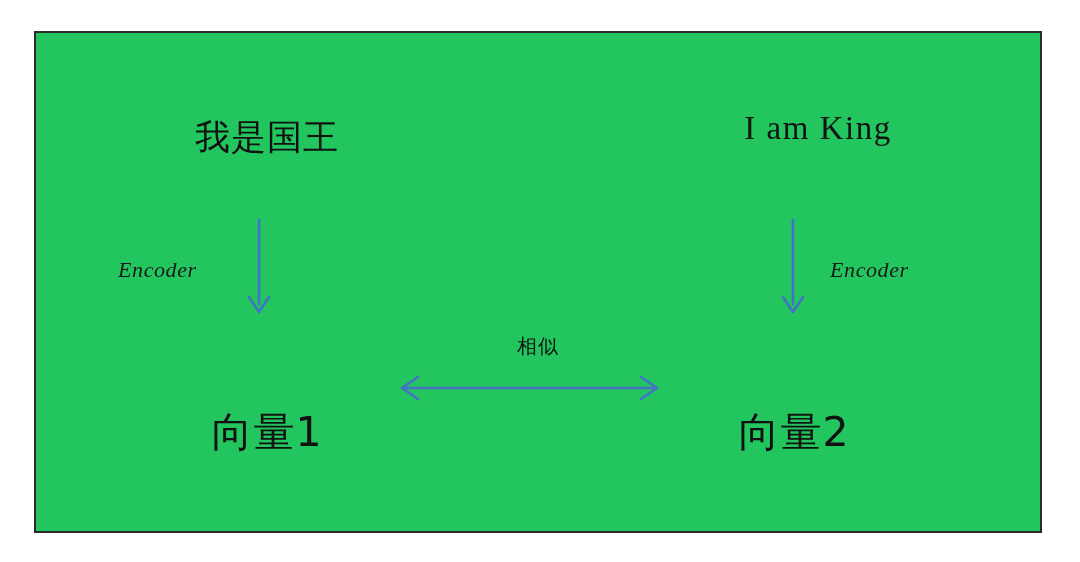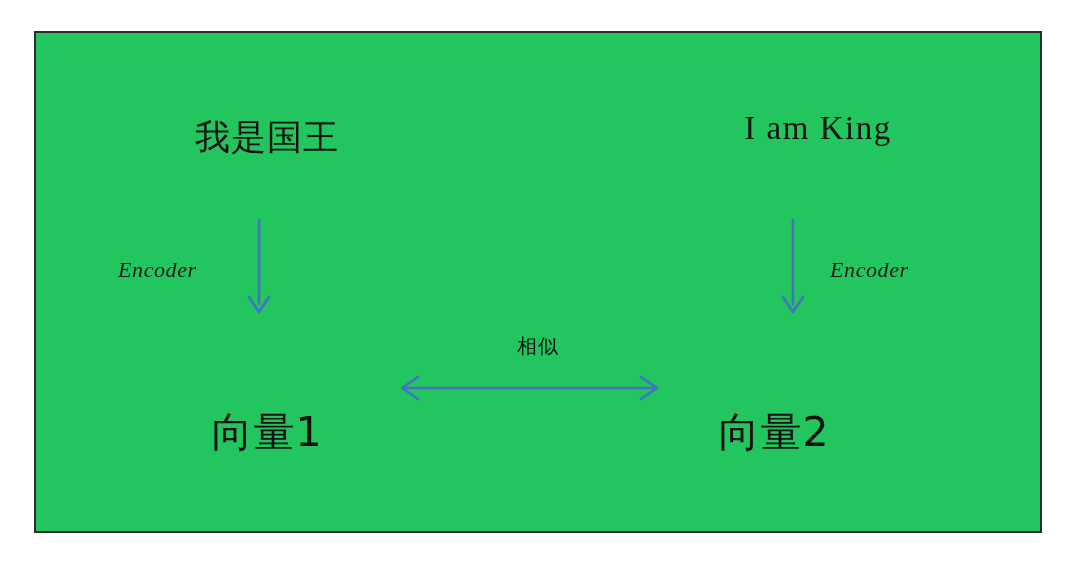--- a/index.html
+++ b/index.html
@@ -99,21 +99,21 @@
   <div class="node center sentence-en" style="left:776px; top:79px;margin-left:6px;">I am King</div>
 
   <div class="node caption" style="left:82px; top:226px;">Encoder</div>
 
   <div class="node caption" style="left:794px; top:226px;">Encoder</div>
 
   <div class="node center sim-label" style="left:502px; top:303px;">相似</div>
 
   <div class="node center vector-label" style="left:231px; top:379px;">向量1</div>
 
-  <div class="node center vector-label" style="left:738px; top:379px;">向量2</div>
+  <div class="node center vector-label" style="left:758px; top:379px;">向量2</div>
 </div>
 
 <svg class="arrow-svg" id="arrow-encoder-left" width="50" height="110" viewBox="0 0 50 110">
   <line x1="25" y1="8" x2="25" y2="92" stroke="#4472C4" stroke-width="2.6" stroke-linecap="round"></line>
   <polyline points="15,85 25,100 35,85" fill="none" stroke="#4472C4" stroke-width="2.6" stroke-linecap="round" stroke-linejoin="round"></polyline>
 </svg>
 
 <svg class="arrow-svg" id="arrow-encoder-right" width="50" height="110" viewBox="0 0 50 110">
   <line x1="25" y1="8" x2="25" y2="92" stroke="#4472C4" stroke-width="2.6" stroke-linecap="round"></line>
   <polyline points="15,85 25,100 35,85" fill="none" stroke="#4472C4" stroke-width="2.6" stroke-linecap="round" stroke-linejoin="round"></polyline>

